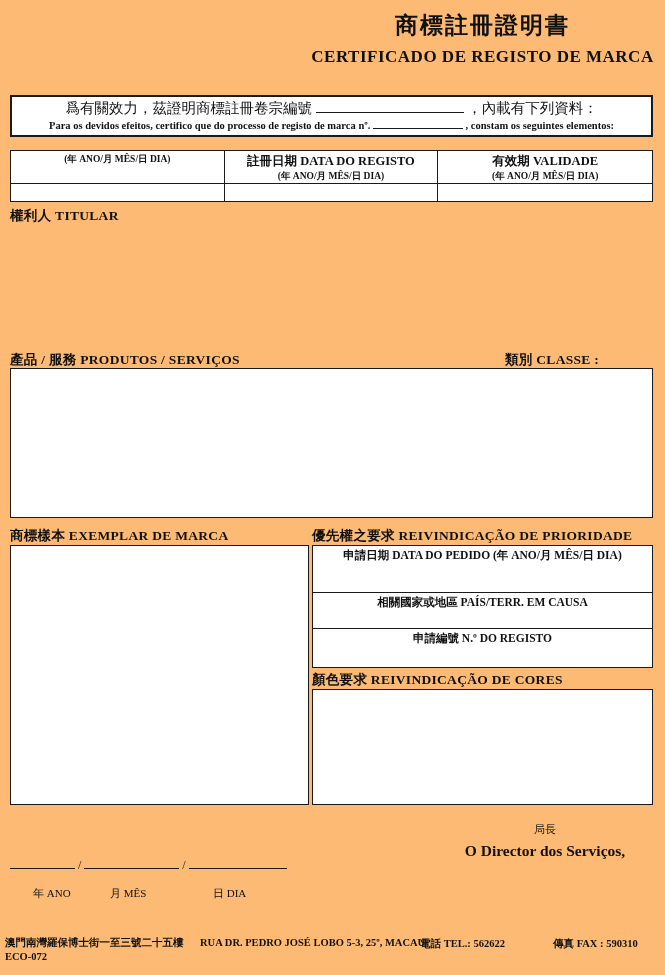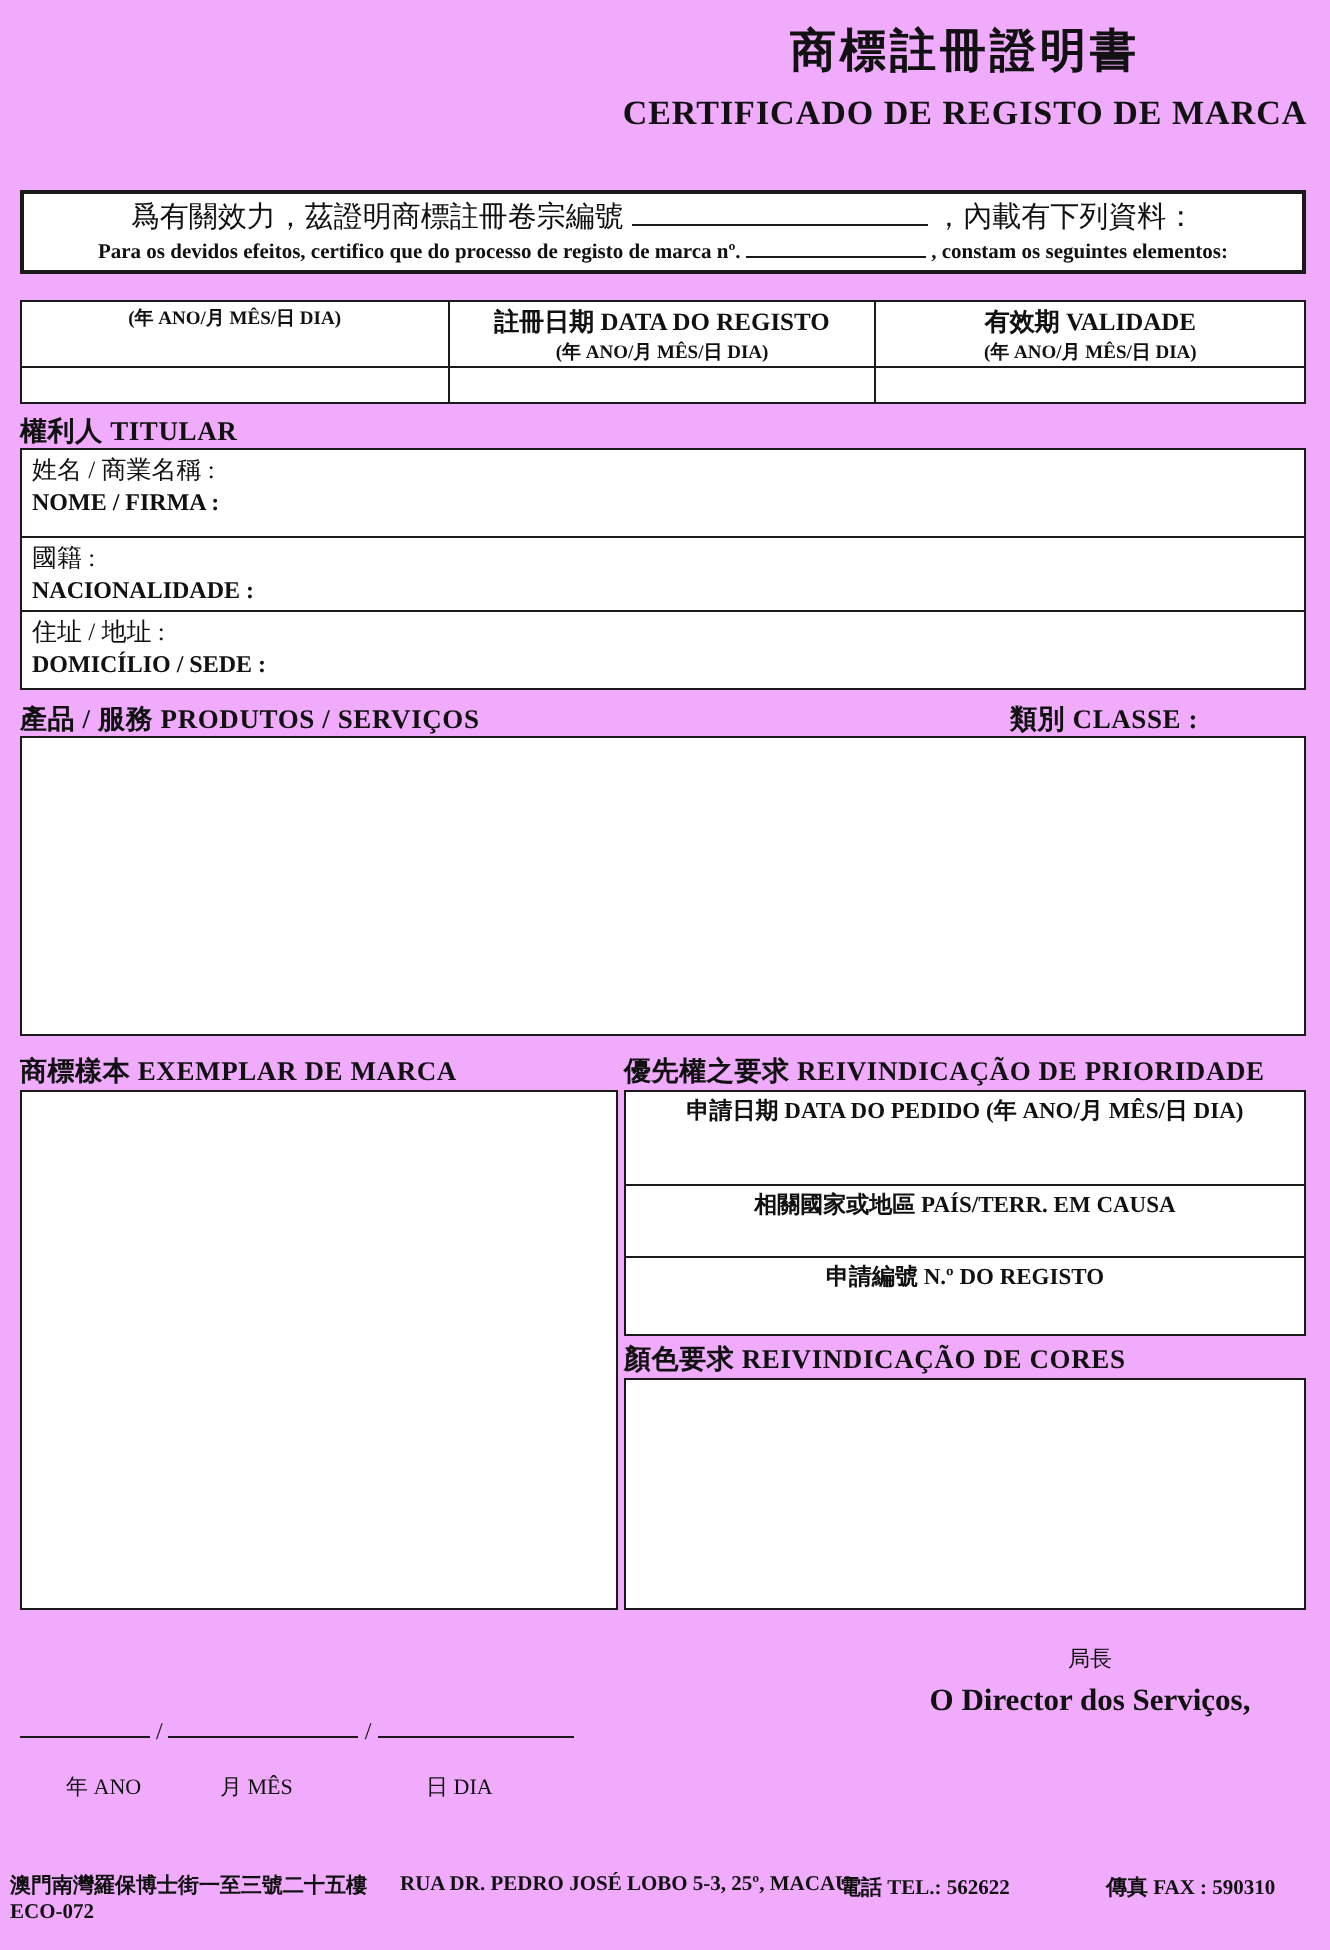--- a/index.html
+++ b/index.html
@@ -1,21 +1,21 @@
 <!DOCTYPE html>
 <html><head>
 <meta charset="utf-8">
 <style>
   * { margin:0; padding:0; box-sizing:border-box; }
   html,body { background:#888; }
   .page {
     position:relative;
     width:665px; height:975px;
     margin:0 auto;
-    background:#f0abfc;
+    background:#fdba74;
     color:#111;
     font-family:"Liberation Serif","DejaVu Serif",serif;
     overflow:hidden;
   }
   .abs { position:absolute; white-space:nowrap;text-align:center; }
   .ctr { text-align:center; }
   .box { position:absolute; border:1px solid #1a1a1a; background:#fff; }
   .blank { display:inline-block; border-bottom:1px solid #1a1a1a; height:0.95em; vertical-align:baseline; }
   
   .title-zh { font-size:23px; font-weight:600; letter-spacing:2px; }
@@ -84,37 +84,20 @@
       <div class="dt-l1"><span>有效期</span> <span>VALIDADE</span></div>
       <div class="dt-l2">(年 ANO/月 MÊS/日 DIA)</div>
     </div>
     <div class="dt-cell"></div>
     <div class="dt-cell"></div>
     <div class="dt-cell last"></div>
   </div>
 
   <div class="abs sec" style="left:10px; top:207px;">權利人 TITULAR</div>
 
-  <div class="box" style="left:10px; top:224px; width:643px; height:121px;">
-    <div class="t-row t-sep" style="height:44px;">
-      <div class="t-zh">姓名 / 商業名稱 :</div>
-      <div class="t-pt">NOME / FIRMA :</div>
-      <div></div>
-    </div>
-    <div class="t-row t-sep" style="height:37px;">
-      <div class="t-zh">國籍 :</div>
-      <div class="t-pt">NACIONALIDADE :</div>
-      <div></div>
-    </div>
-    <div class="t-row" style="height:38px;">
-      <div class="t-zh">住址 / 地址 :</div>
-      <div class="t-pt">DOMICÍLIO / SEDE :</div>
-      <div></div>
-    </div>
-  </div>
 
   <div class="abs sec" style="left:10px; top:351px;">產品 / 服務 PRODUTOS / SERVIÇOS</div>
   <div class="abs sec" style="left:505px; top:351px;">類別 CLASSE :</div>
   <div class="box" style="left:10px; top:368px; width:643px; height:150px; padding:3px 5px; font-size:12px;"></div>
 
   <div class="abs sec" style="left:10px; top:527px;">商標樣本 EXEMPLAR DE MARCA</div>
   <div class="abs sec" style="left:312px; top:527px;">優先權之要求 REIVINDICAÇÃO DE PRIORIDADE</div>
 
   <div class="box" style="left:10px; top:545px; width:299px; height:260px; padding:3px 5px; font-size:12px;"></div>
 

